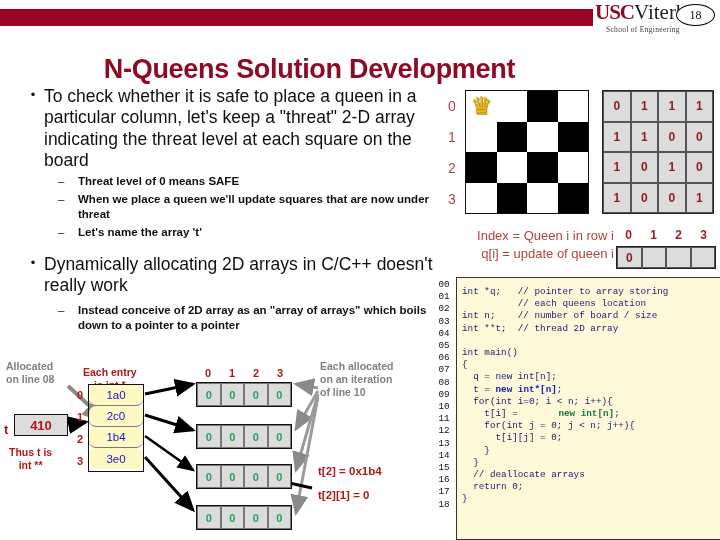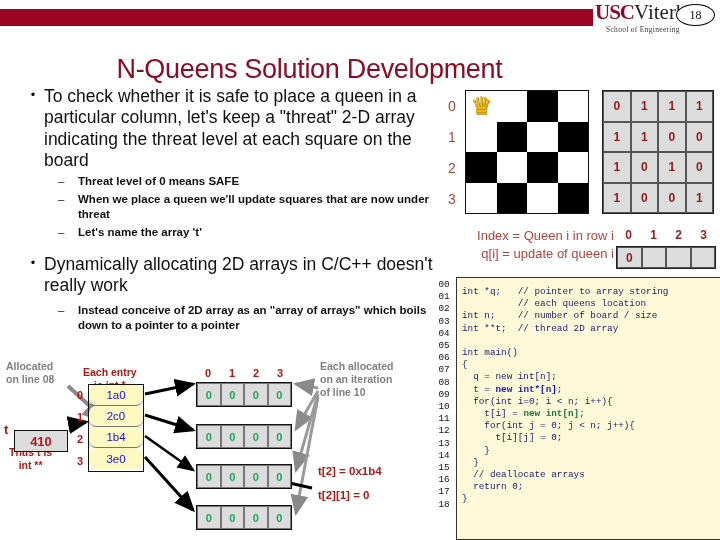--- a/index.html
+++ b/index.html
@@ -19,21 +19,21 @@
   #school-line{font-family:"Liberation Serif",serif;font-size:7.5px;color:#3a3a3a;letter-spacing:.3px;margin-top:2px;margin-left:11px;}
   #page-badge{
     left:676px;top:4px;width:37px;height:20px;border:1.6px solid #000;border-radius:50%;
     display:flex;align-items:center;justify-content:center;
     font-family:"Liberation Serif",serif;font-size:12px;color:#111;background:#fff;
   }
 
   
   #slide-title{
     left:0;top:54px;width:619px;text-align:center;
-    font-size:27px;color:#8E0B24;font-weight:normal;letter-spacing:-.3px;
+    font-size:27px;color:#8E0B24;font-weight:bold;letter-spacing:-.3px;
   }
 
   
   #bullets{left:22px;top:86px;width:418px;}
   .b1{display:flex;font-size:17.5px;line-height:1.22;margin-bottom:2px;color:#111;}
   .b1 .mark{width:22px;flex:0 0 22px;text-align:center;font-size:13px;line-height:1.35;}
   .b1 .txt{flex:1;}
   .b2{display:flex;font-size:11.5px;font-weight:bold;line-height:1.3;margin:3px 0 0 36px;color:#111;}
   .b2 .mark{width:20px;flex:0 0 20px;font-weight:normal;}
   .b2 .txt{flex:1;}
@@ -71,34 +71,34 @@
          display:flex;align-items:center;justify-content:center;
          font-size:12px;font-weight:bold;color:#8E1B1B;}
 
   
   #code-panel{left:432px;top:277px;width:288px;height:263px;display:flex;
               font-family:"Liberation Mono",monospace;font-size:9.3px;line-height:12.2px;}
   #code-gutter{width:24px;flex:0 0 24px;background:#ffffff;color:#111;
                text-align:center;padding-top:2px;}
   #code-body{flex:1;background:#FCF8D8;border-left:1.4px solid #333;border-top:1.4px solid #333;
              border-bottom:1.4px solid #333;padding:8px 0 0 5px;color:#1b1b6b;white-space:pre;overflow:hidden;}
-  .kw-new{color:#127A3E;font-weight:bold;}
+  .kw-new{color:#127A3E;font-weight:bold;margin-left:35px;}
   .kw-newb{color:#1414c8;font-weight:bold;}
   .c-bold{font-weight:bold;color:#000;}
 
   
   #diag{left:0;top:358px;width:440px;height:182px;}
   .lbl-gray{position:absolute;color:#808080;font-weight:bold;font-size:10.5px;line-height:1.25;}
   .lbl-red{position:absolute;color:#B01818;font-weight:bold;font-size:10.5px;line-height:1.25;}
   .lbl-red-big{position:absolute;color:#B01818;font-weight:bold;font-size:11.5px;line-height:1.3;}
 
   #t-var{position:absolute;left:4px;top:64px;font-size:13px;font-weight:bold;color:#B01818;}
   #t-box{position:absolute;left:14px;top:56px;width:54px;height:22px;background:#dcdcdc;
          border:1.4px solid #111;box-sizing:border-box;display:flex;align-items:center;justify-content:center;
-         font-size:13px;font-weight:bold;color:#B01818;margin-top:16px;}
+         font-size:13px;font-weight:bold;color:#B01818;}
 
   #ptr-idx{position:absolute;left:74px;top:26px;width:12px;}
   .pidx{height:22px;display:flex;align-items:center;justify-content:center;font-size:11px;font-weight:bold;color:#B01818;}
   #ptr-col{position:absolute;left:88px;top:26px;width:56px;height:88px;
            border:1.4px solid #111;box-sizing:border-box;}
   .pcell{height:21px;border-bottom:1px solid #777;box-sizing:border-box;background:#fef9c3;
          display:flex;align-items:center;justify-content:center;
          font-size:11.5px;font-weight:normal;color:#1414c8;border-radius:7px;}
   .pcell:last-child{border-bottom:none;}
 

